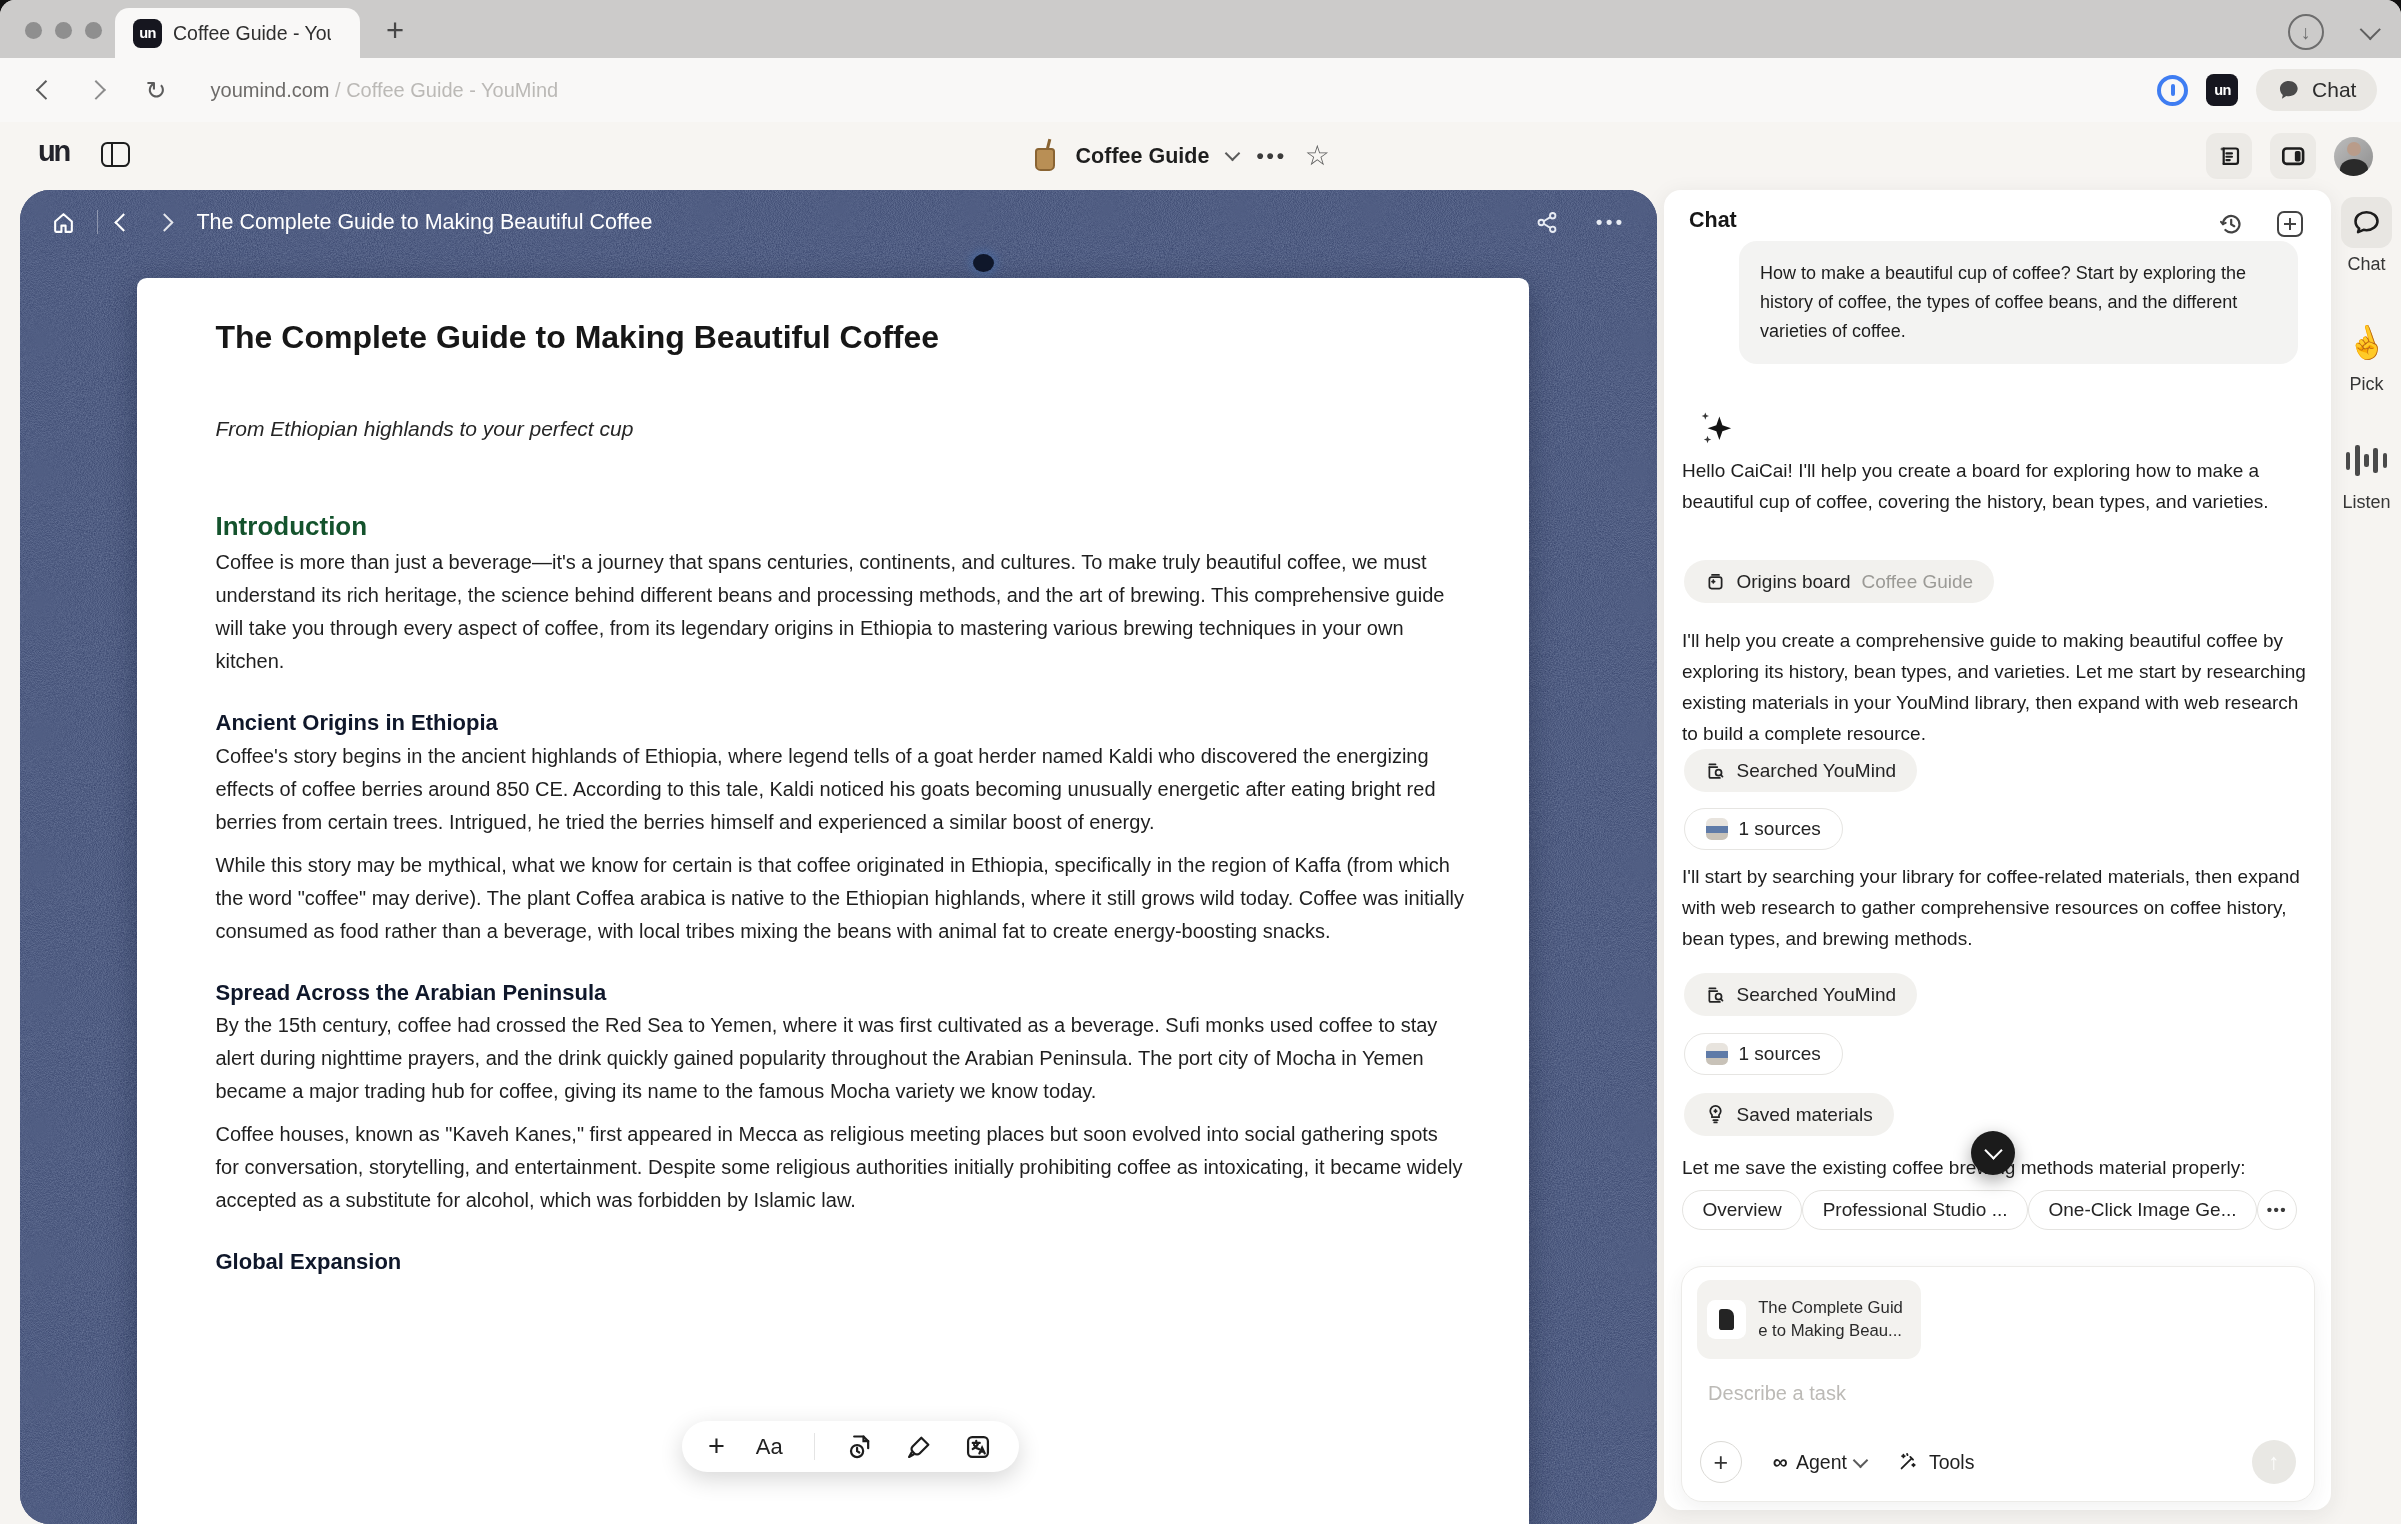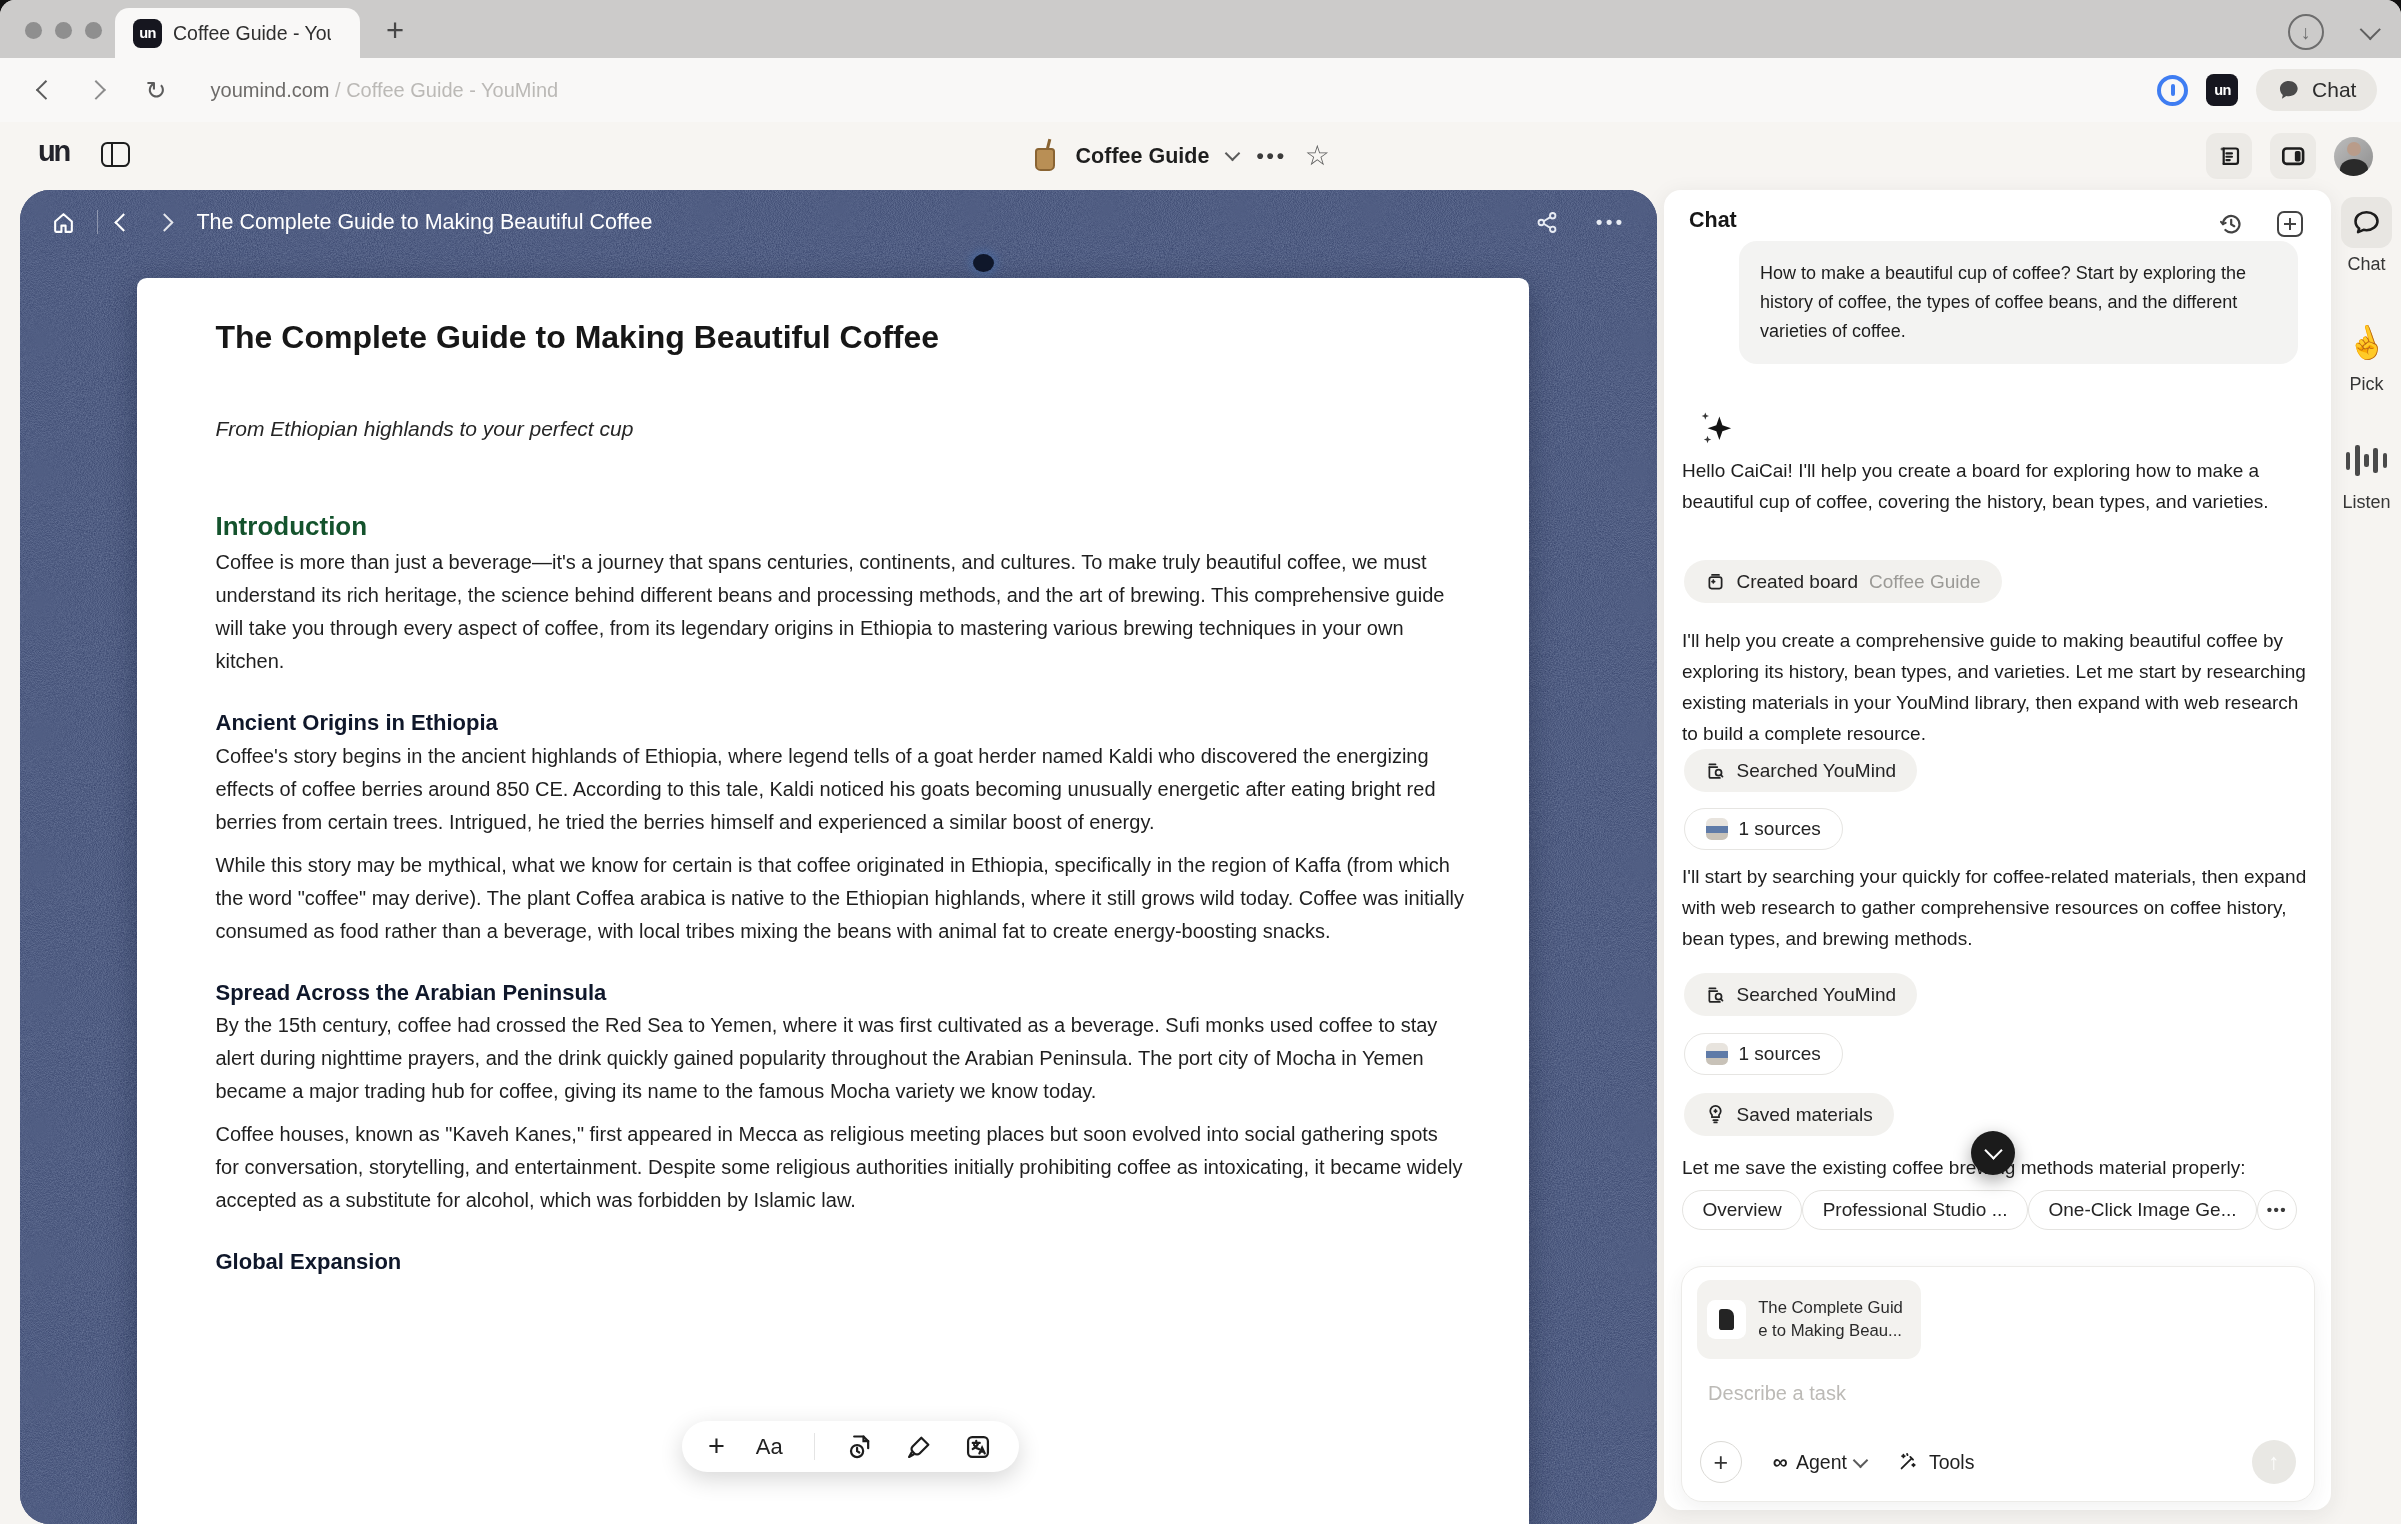--- a/index.html
+++ b/index.html
@@ -292,42 +292,42 @@
       </svg>
     </div>
 
     <div class="aitext" style="top:265px;">Hello CaiCai! I'll help you create a board for exploring how to make a beautiful cup of coffee, covering the history, bean types, and varieties.</div>
 
     <div class="pill" style="top:370px;">
       <svg width="21" height="21" viewBox="0 0 24 24" fill="none" stroke="#242424" stroke-width="2" stroke-linecap="round">
         <rect x="5" y="7" width="14" height="13" rx="2.5"></rect>
           <path d="M8 4.5h8M9.5 10.5v3M8 12h3"></path>
       </svg>
-      <span>Created board</span>
+      <span>Origins board</span>
       <span class="gray">Coffee Guide</span>
     </div>
 
     <div class="aitext" style="top:435px;">I'll help you create a comprehensive guide to making beautiful coffee by exploring its history, bean types, and varieties. Let me start by researching existing materials in your YouMind library, then expand with web research to build a complete resource.</div>
 
     <div class="pill" style="top:559px;">
       <svg width="21" height="21" viewBox="0 0 24 24" fill="none" stroke="#242424" stroke-width="2" stroke-linecap="round">
         <path d="M5 8v11a1.5 1.5 0 0 0 1.5 1.5H17"></path>
           <path d="M5 8h9M5 5h7"></path>
           <circle cx="15.5" cy="14.5" r="3.4"></circle>
           <path d="M18 17l2 2"></path>
       </svg>
       <span>Searched YouMind</span>
     </div>
 
     <div class="pill outline" style="top:618px;">
       <div class="favicon"></div>
       <span>1 sources</span>
     </div>
 
-    <div class="aitext" style="top:671px;">I'll start by searching your quickly for coffee-related materials, then expand with web research to gather comprehensive resources on coffee history, bean types, and brewing methods.</div>
+    <div class="aitext" style="top:671px;">I'll start by searching your library for coffee-related materials, then expand with web research to gather comprehensive resources on coffee history, bean types, and brewing methods.</div>
 
     <div class="pill" style="top:783px;">
       <svg width="21" height="21" viewBox="0 0 24 24" fill="none" stroke="#242424" stroke-width="2" stroke-linecap="round">
         <path d="M5 8v11a1.5 1.5 0 0 0 1.5 1.5H17"></path>
           <path d="M5 8h9M5 5h7"></path>
           <circle cx="15.5" cy="14.5" r="3.4"></circle>
           <path d="M18 17l2 2"></path>
       </svg>
       <span>Searched YouMind</span>
     </div>

